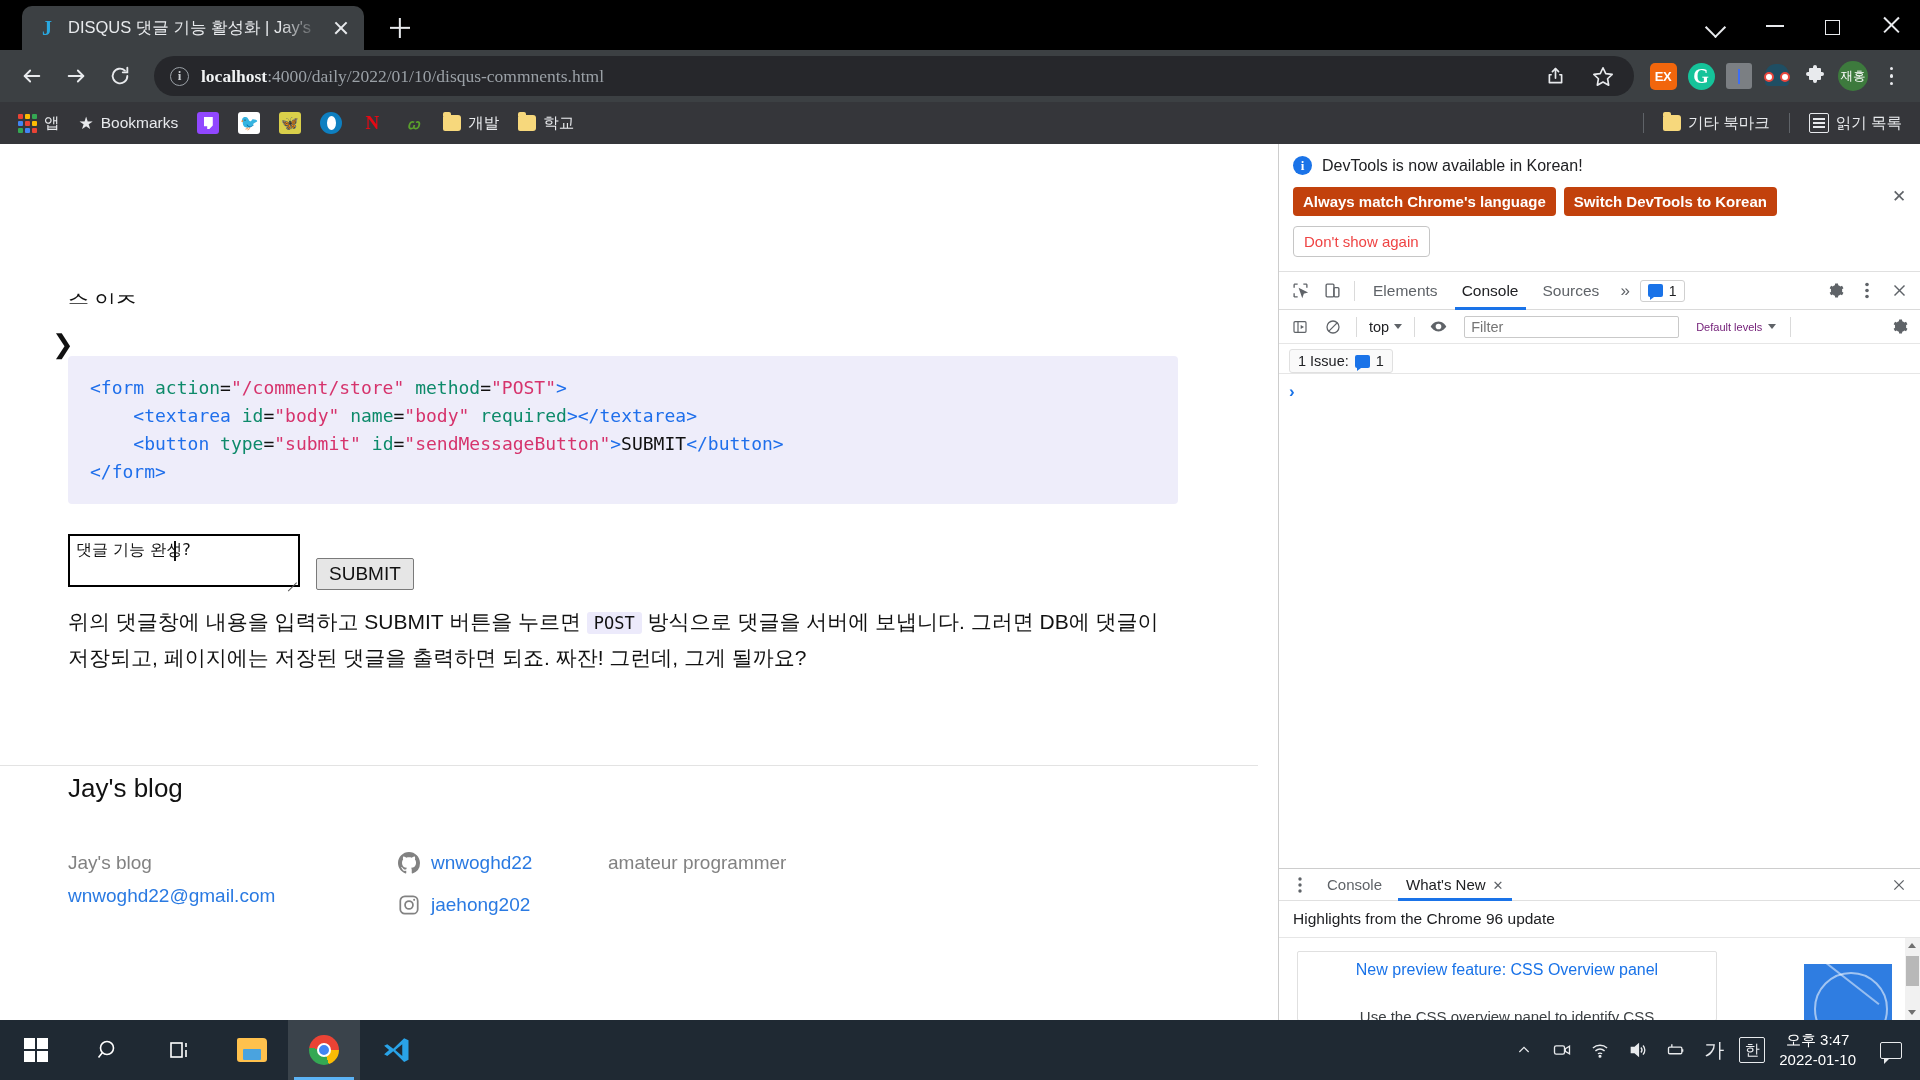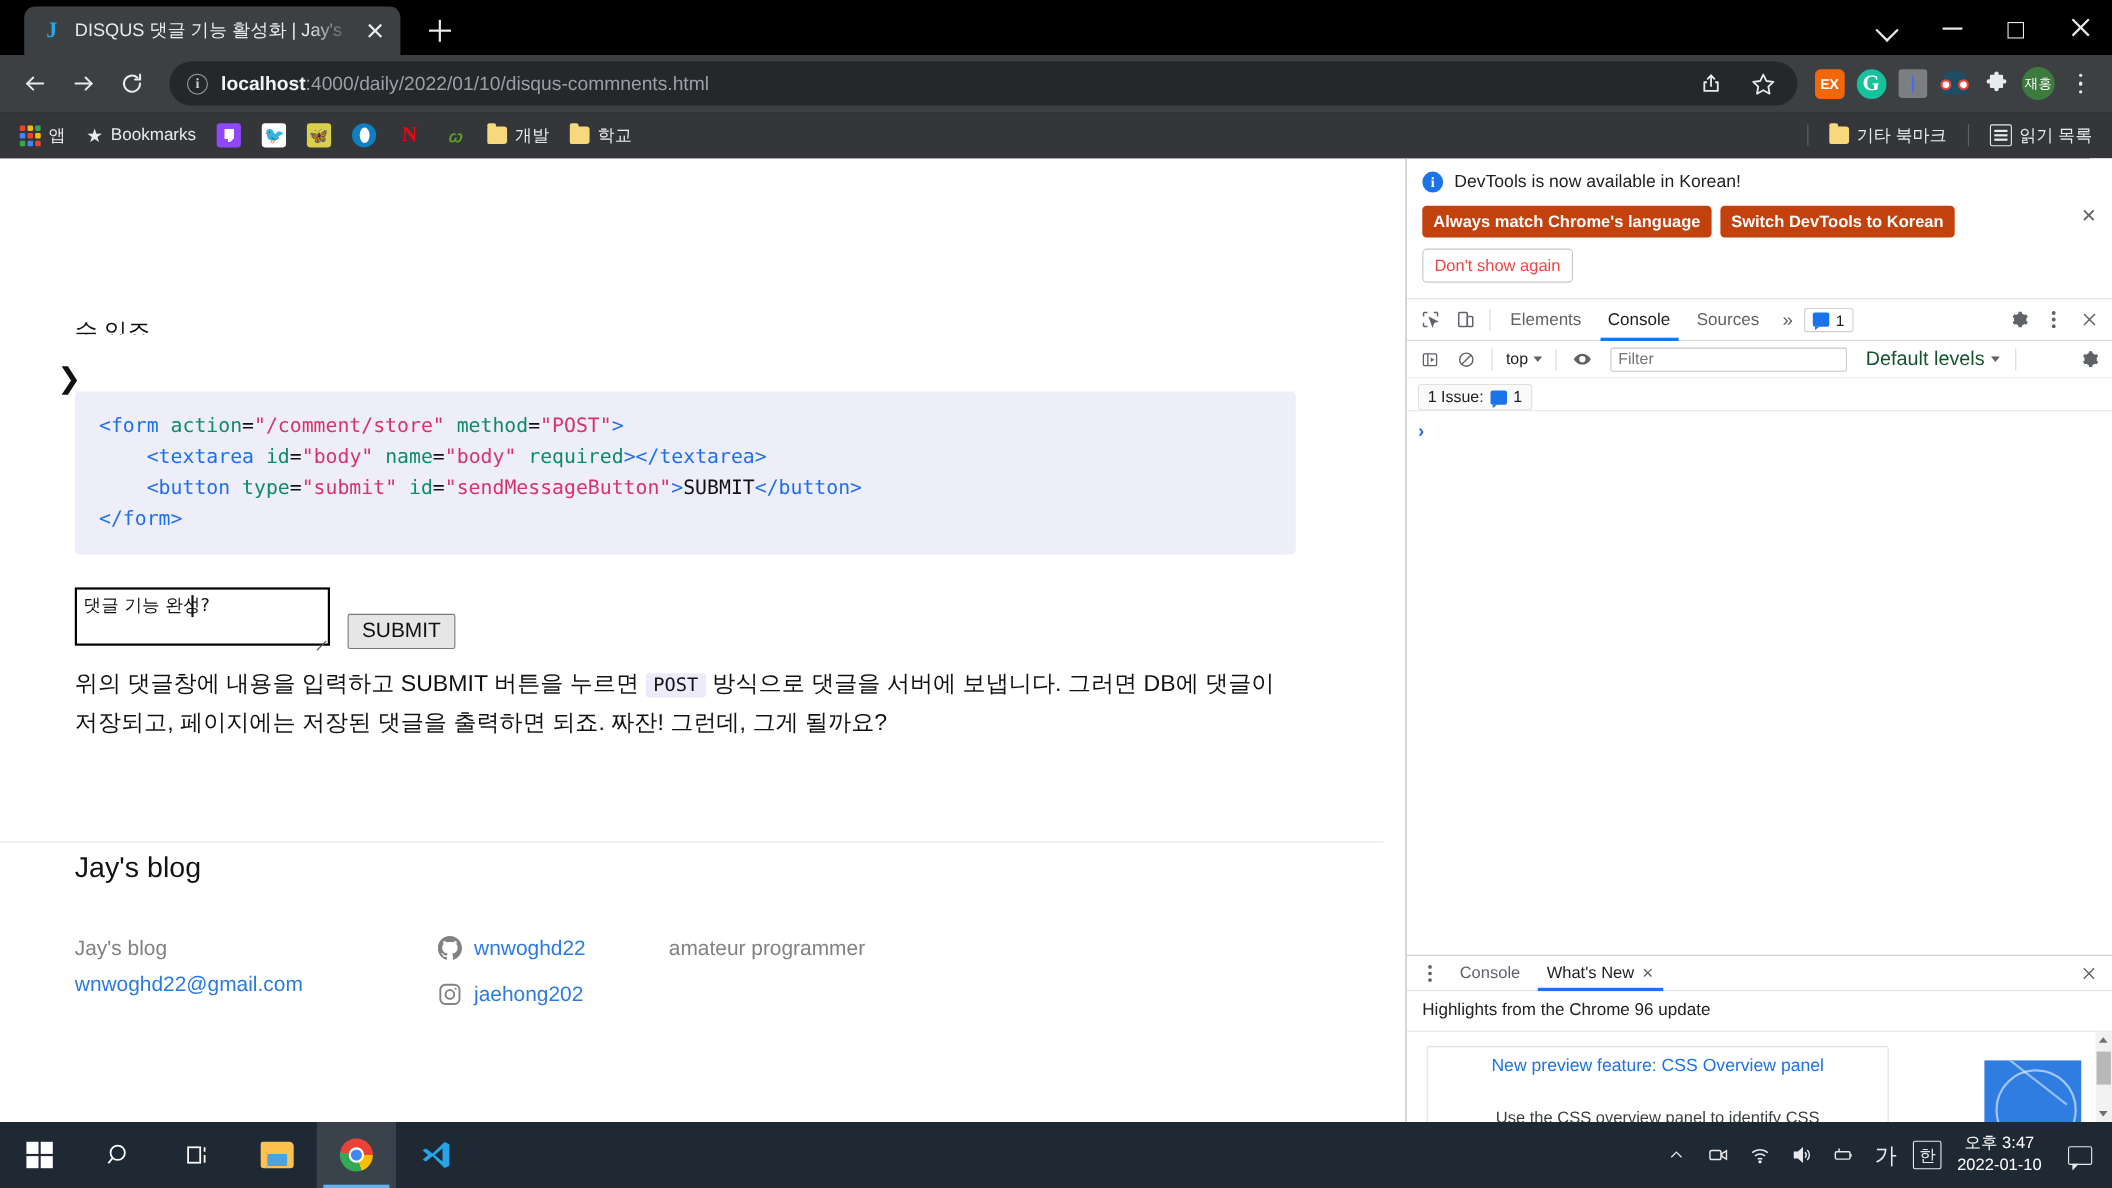--- a/index.html
+++ b/index.html
@@ -109,21 +109,21 @@
   }
   .omni-info {
     width: 19px; height: 19px; flex: 0 0 19px; border-radius: 50%;
     border: 1.7px solid #9aa0a6; color: #c9cdd1;
     font-size: 13px; font-family: "Liberation Serif", serif;
     display: flex; align-items: center; justify-content: center;
     font-weight: bold;
   }
   .omni-url {
     flex: 1 1 auto; font-size: 17.5px; color: #9aa0a6;
-    white-space: nowrap; overflow: hidden;
+    white-space: nowrap; overflow: hidden; font-family: Liberation Serif, serif;
   }
   .omni-url b { color: #f1f3f4; font-weight: 600; }
   .omni-icons { display: flex; align-items: center; gap: 14px; flex: 0 0 auto; }
   .tbicon {
     width: 34px; height: 34px; flex: 0 0 34px;
     display: flex; align-items: center; justify-content: center;
     border-radius: 50%;
   }
   .ext-ex {
     width: 27px; height: 27px; background: #f2660c; border-radius: 5px;
@@ -358,21 +358,21 @@
     border-bottom: 1px solid #e6e6e6; gap: 3px; background: #fff;
   }
   .dt-ctx { font-size: 14.5px; color: #202124; padding: 0 4px; display: flex; align-items: center; gap: 5px; }
   .caret-down { width: 0; height: 0; border-left: 4.5px solid transparent; border-right: 4.5px solid transparent;
                 border-top: 5.5px solid #5f6368; }
   .dt-filter {
     width: 215px; height: 22px; border: 1px solid #c9c9c9; border-radius: 2px;
     font-size: 14.5px; color: #80868b; padding: 0 6px; margin: 0 8px;
     font-family: "Liberation Sans", sans-serif; background: #fff;
   }
-  .dt-levels { font-size: 18px; color: #14532d; display: flex; align-items: center; gap: 6px; padding: 0 6px; }
+  .dt-levels { font-size: 11px; color: #701a75; display: flex; align-items: center; gap: 6px; padding: 0 6px; }
   .dt-issuebar {
     height: 30px; display: flex; align-items: flex-end; padding: 0 10px;
     border-bottom: 1px solid #e6e6e6; background: #fff;
   }
   .dt-issue-pill {
     display: flex; align-items: center; gap: 6px; font-size: 14.5px; color: #202124;
     border: 1px solid #e0e0e0; border-radius: 3px; padding: 3px 8px; background: #fafafa;
   }
   .dt-console-body { flex: 1 1 auto; background: #fff; padding: 8px 10px; }
   .dt-prompt { color: #1a73e8; font-size: 17px; font-weight: bold; }

